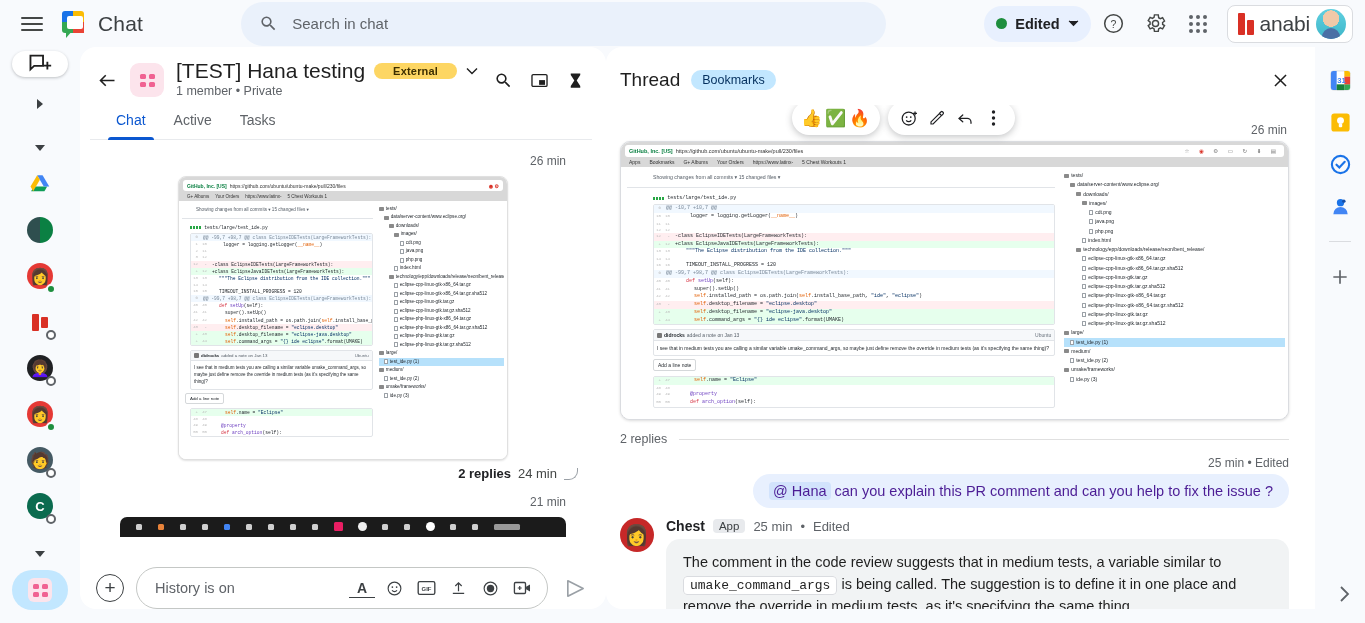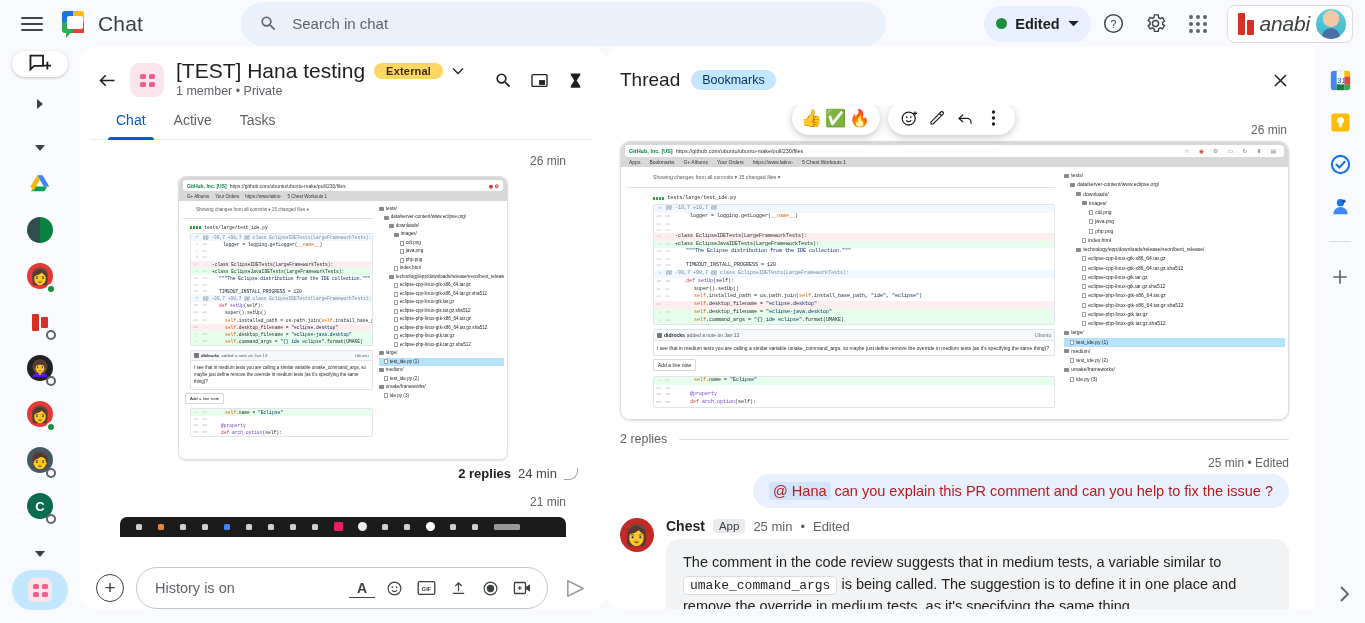--- a/index.html
+++ b/index.html
@@ -33,21 +33,21 @@
   }
   .searchbox .sp{ font-size:15px;color:#5f6368; }
 
   .topright{ display:flex;align-items:center;gap:4px; }
   .active-pill{ display:flex;align-items:center;gap:8px;height:36px;padding:0 12px;border-radius:18px;background:#e8f0fe;cursor:pointer; }
   .active-dot{ width:11px;height:11px;border-radius:50%;background:#1e8e3e; }
   .active-txt{ font-size:14.5px;color:#202124;font-weight:600; }
   .ico-btn{ width:38px;height:38px;border-radius:50%;display:flex;align-items:center;justify-content:center;cursor:pointer;color:#444746; }
   .grid-ico{ display:grid;grid-template-columns:repeat(3,4px);grid-template-rows:repeat(3,4px);gap:3px; }
   .grid-ico i{ width:4px;height:4px;border-radius:50%;background:#5f6368;display:block; }
-  .acct{ display:flex;align-items:center;gap:6px;border:1px solid #dadce0;border-radius:8px;padding:3px 6px 3px 10px;background:#fff;margin-left:6px;cursor:pointer;font-style:italic; }
+  .acct{ display:flex;align-items:center;gap:6px;border:1px solid #dadce0;border-radius:8px;padding:3px 6px 3px 10px;background:#fff;margin-left:6px;cursor:pointer; }
   .acct-logo{ display:flex;align-items:baseline;gap:0; }
   .hbar{ display:inline-block;width:7px;background:#d93025;border-radius:1px; }
   .acct-name{ font-size:21px;color:#3c4043;letter-spacing:-.2px; }
   .avatar-img{ width:30px;height:30px;border-radius:50%;background:radial-gradient(circle at 50% 32%, #f0c9a8 0 32%, transparent 33%), linear-gradient(#5fd0e0,#3fb6c9); position:relative;overflow:hidden; }
   .avatar-img:after{ content:"";position:absolute;left:6px;bottom:0;width:18px;height:11px;background:#4a6fa5;border-radius:9px 9px 0 0; }
 
   
   .body{ flex:1; display:flex; min-height:0; }
 
   
@@ -69,21 +69,21 @@
   
   .chatcol{ flex:0 0 526px; width:526px; padding:0 0 14px 0; display:flex; flex-direction:column; min-height:0; }
   .chatcard{ flex:1; background:#fff; border-radius:16px; display:flex; flex-direction:column; min-height:0; overflow:hidden; }
   .convhead{ padding:12px 14px 0 10px; }
   .convhead-row{ display:flex;align-items:flex-start;gap:6px; }
   .backbtn{ width:34px;height:34px;border-radius:50%;display:flex;align-items:center;justify-content:center;cursor:pointer;flex:0 0 34px;margin-top:4px; }
   .convav{ width:34px;height:34px;border-radius:9px;background:#fce4ec;display:flex;align-items:center;justify-content:center;flex:0 0 34px;margin-top:4px;}
   .convmeta{ flex:1;min-width:0;padding-left:6px; }
   .convtitle-row{ display:flex;align-items:center;gap:9px; }
   .convtitle{ font-size:21px;color:#1f1f1f;white-space:nowrap; }
-  .ext-badge{ background:#fdd663;color:#3c2e00;font-size:11px;font-weight:700;border-radius:9px;padding:2px 12px;letter-spacing:.2px; }
+  .ext-badge{ background:#fdd663;color:#3c2e00;font-size:11px;font-weight:700;border-radius:9px;padding:2px 19px;letter-spacing:.2px; }
   .convsub{ font-size:12.5px;color:#5f6368;margin-top:1px; }
   .headacts{ display:flex;align-items:center;gap:2px;margin-top:4px; }
   .tabs{ display:flex;gap:4px;padding:6px 0 0 14px;border-bottom:1px solid #e8eaed; }
   .tab{ padding:8px 12px 11px;font-size:14px;color:#5f6368;cursor:pointer;position:relative;font-weight:500; }
   .tab.active{ color:#0b57d0; }
   .tab.active:after{ content:"";position:absolute;left:4px;right:4px;bottom:-1px;height:3px;background:#0b57d0;border-radius:3px 3px 0 0; }
 
   .msgscroll{ flex:1;overflow:hidden;position:relative;padding:8px 18px 0 18px; }
   .tstamp{ text-align:center;font-size:12px;color:#5f6368;margin:6px 0 8px; }
   .shotwrap{ display:flex;justify-content:center; }
@@ -114,21 +114,21 @@
   .hb-group{ background:#fff;border-radius:20px;box-shadow:0 2px 7px rgba(60,64,67,.3);display:flex;align-items:center;gap:3px;padding:5px 9px;height:34px; }
   .hb-em{ font-size:17px;cursor:pointer;line-height:1; }
   .hb-ic{ width:25px;height:25px;display:flex;align-items:center;justify-content:center;cursor:pointer;color:#202124; }
   .trow-time{ text-align:right;font-size:12px;color:#5f6368;padding-right:2px; }
   .bigshot{ border:1px solid #dadce0;border-radius:10px;overflow:hidden;background:#fff;box-shadow:0 1px 3px rgba(0,0,0,.14);margin-top:4px; }
 
   .repdiv{ display:flex;align-items:center;gap:12px;margin:12px 0 4px 0; }
   .repdiv span{ font-size:12.5px;color:#5f6368;white-space:nowrap; }
   .repdiv .line{ flex:1;height:1px;background:#e0e0e0; }
   .meta-r{ text-align:right;font-size:12px;color:#5f6368;margin:10px 0 4px; }
-  .bubble-out{ background:#e8f0fe;border-radius:18px;padding:9px 16px;font-size:14.5px;color:#b91c1c;margin-left:auto;display:inline-block;max-width:100%; }
+  .bubble-out{ background:#e8f0fe;border-radius:18px;padding:9px 16px;font-size:14.5px;color:#4c1d95;margin-left:auto;display:inline-block;max-width:100%; }
   .bubble-out .mention{ background:#d2e3fc;border-radius:4px;padding:1px 4px;margin-right:4px; }
   .outrow{ display:flex;justify-content:flex-end; }
   .botrow{ display:flex;gap:12px;margin-top:10px; }
   .bot-av{ width:34px;height:34px;border-radius:50%;flex:0 0 34px;font-size:20px;display:flex;align-items:center;justify-content:center;overflow:hidden;background:#f1f3f4; }
   .botbody{ flex:1;min-width:0; }
   .botline{ display:flex;align-items:center;gap:8px;font-size:13px;color:#5f6368;margin-bottom:5px; }
   .botname{ font-weight:700;color:#202124;font-size:14px; }
   .appbadge{ background:#e8eaed;color:#3c4043;font-size:11.5px;border-radius:4px;padding:1px 6px;font-weight:500; }
   .botbubble{ background:#f1f3f4;border-radius:14px;padding:13px 17px;font-size:14.5px;line-height:1.5;color:#1f1f1f; }
   code.inline{ font-family:"Liberation Mono", monospace;background:#fff;border:1px solid #dadce0;border-radius:4px;padding:1px 6px;font-size:13px; }

